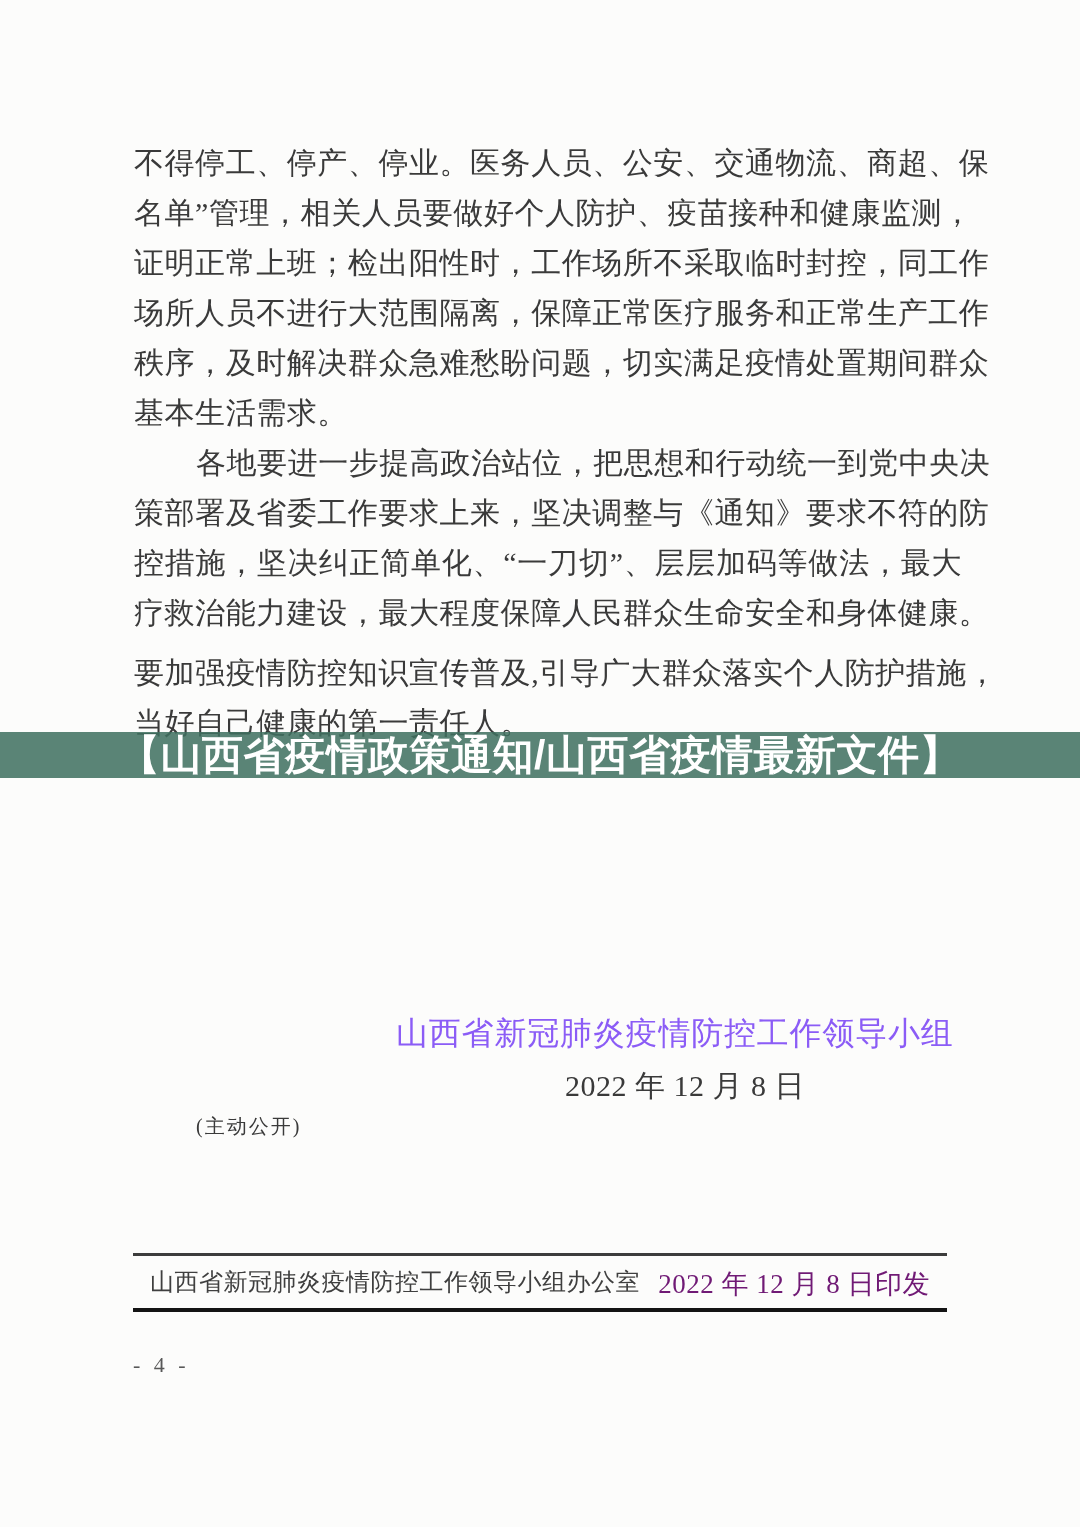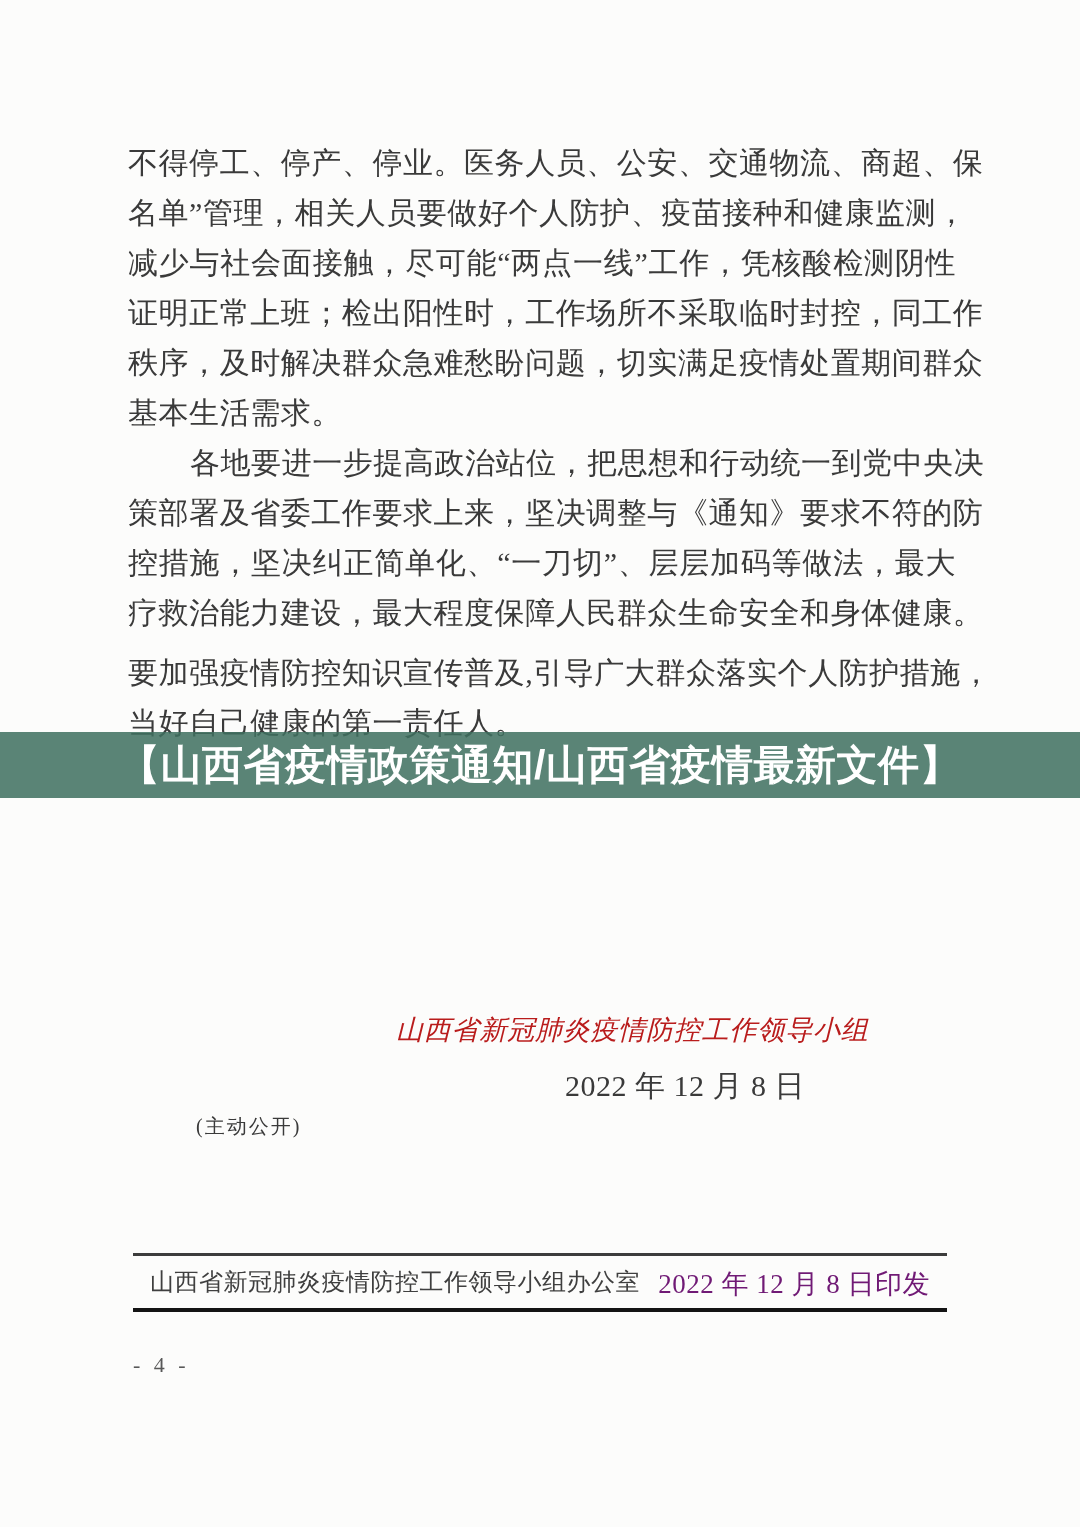--- a/index.html
+++ b/index.html
@@ -10,21 +10,21 @@
     margin: 0 auto;
     background: #fcfcfb;
     overflow: hidden;
     font-family: "Liberation Serif", "DejaVu Serif", serif;
     color: #373737;
   }
 
   
   .doc-text {
     position: absolute;
-    left: 128px;
+    left: 134px;
     top: 138px;
     width: 828px;
   }
   .doc-line {
     height: 50px;
     line-height: 50px;
     font-size: 30px;
     letter-spacing: 0.55px;
     white-space: nowrap;
     text-align: justify;
@@ -37,46 +37,45 @@
   }
   .doc-line.indent { text-indent: 62px; }
   .doc-line.gap-before { margin-top: 10px; }
 
   
   .banner {
     position: absolute;
     left: 0;
     top: 732px;
     width: 1080px;
-    height: 66px;
+    height: 46px;
     background: rgba(63, 112, 95, 0.86);
     display: flex;
     align-items: center;
     justify-content: center;
     z-index: 5;
   }
   .banner-title {
     font-family: "Liberation Sans", "DejaVu Sans", sans-serif;
     font-weight: 700;
     font-size: 41px;
     color: #ffffff;
     letter-spacing: 0.5px;
     white-space: nowrap;
   }
 
   
   .sig-org {
     position: absolute;
     left: 396px;
     top: 1012px;
-    font-size: 27px;
+    font-size: 32px;
     letter-spacing: 0.8px;
     white-space: nowrap;
-    color: #b91c1c;
-    font-style: italic;
+    color: #8b5cf6;
   }
   .sig-date {
     position: absolute;
     left: 517px;
     top: 1066px;
     font-size: 30px;
     letter-spacing: 0.5px;
     white-space: nowrap;
     color: #3a3a3a;
     margin-left: 48px;
@@ -137,22 +136,22 @@
   }
 </style>
 </head>
 <body>
 
 <div class="page">
 
   <div class="doc-text">
     <div class="doc-line">不得停工、停产、停业。医务人员、公安、交通物流、商超、保</div>
     <div class="doc-line">名单”管理，相关人员要做好个人防护、疫苗接种和健康监测，</div>
-    <div class="doc-line">减少与社会面接触，尽可能“两点一线”工作，凭核酸检测阴性</div>
     <div class="doc-line">证明正常上班；检出阳性时，工作场所不采取临时封控，同工作</div>
+    <div class="doc-line">场所人员不进行大范围隔离，保障正常医疗服务和正常生产工作</div>
     <div class="doc-line">秩序，及时解决群众急难愁盼问题，切实满足疫情处置期间群众</div>
     <div class="doc-line short">基本生活需求。</div>
     <div class="doc-line indent">各地要进一步提高政治站位，把思想和行动统一到党中央决</div>
     <div class="doc-line">策部署及省委工作要求上来，坚决调整与《通知》要求不符的防</div>
     <div class="doc-line">控措施，坚决纠正简单化、“一刀切”、层层加码等做法，最大</div>
     <div class="doc-line">疗救治能力建设，最大程度保障人民群众生命安全和身体健康。</div>
     <div class="doc-line gap-before">要加强疫情防控知识宣传普及,引导广大群众落实个人防护措施，</div>
     <div class="doc-line short">当好自己健康的第一责任人。</div>
   </div>
 

